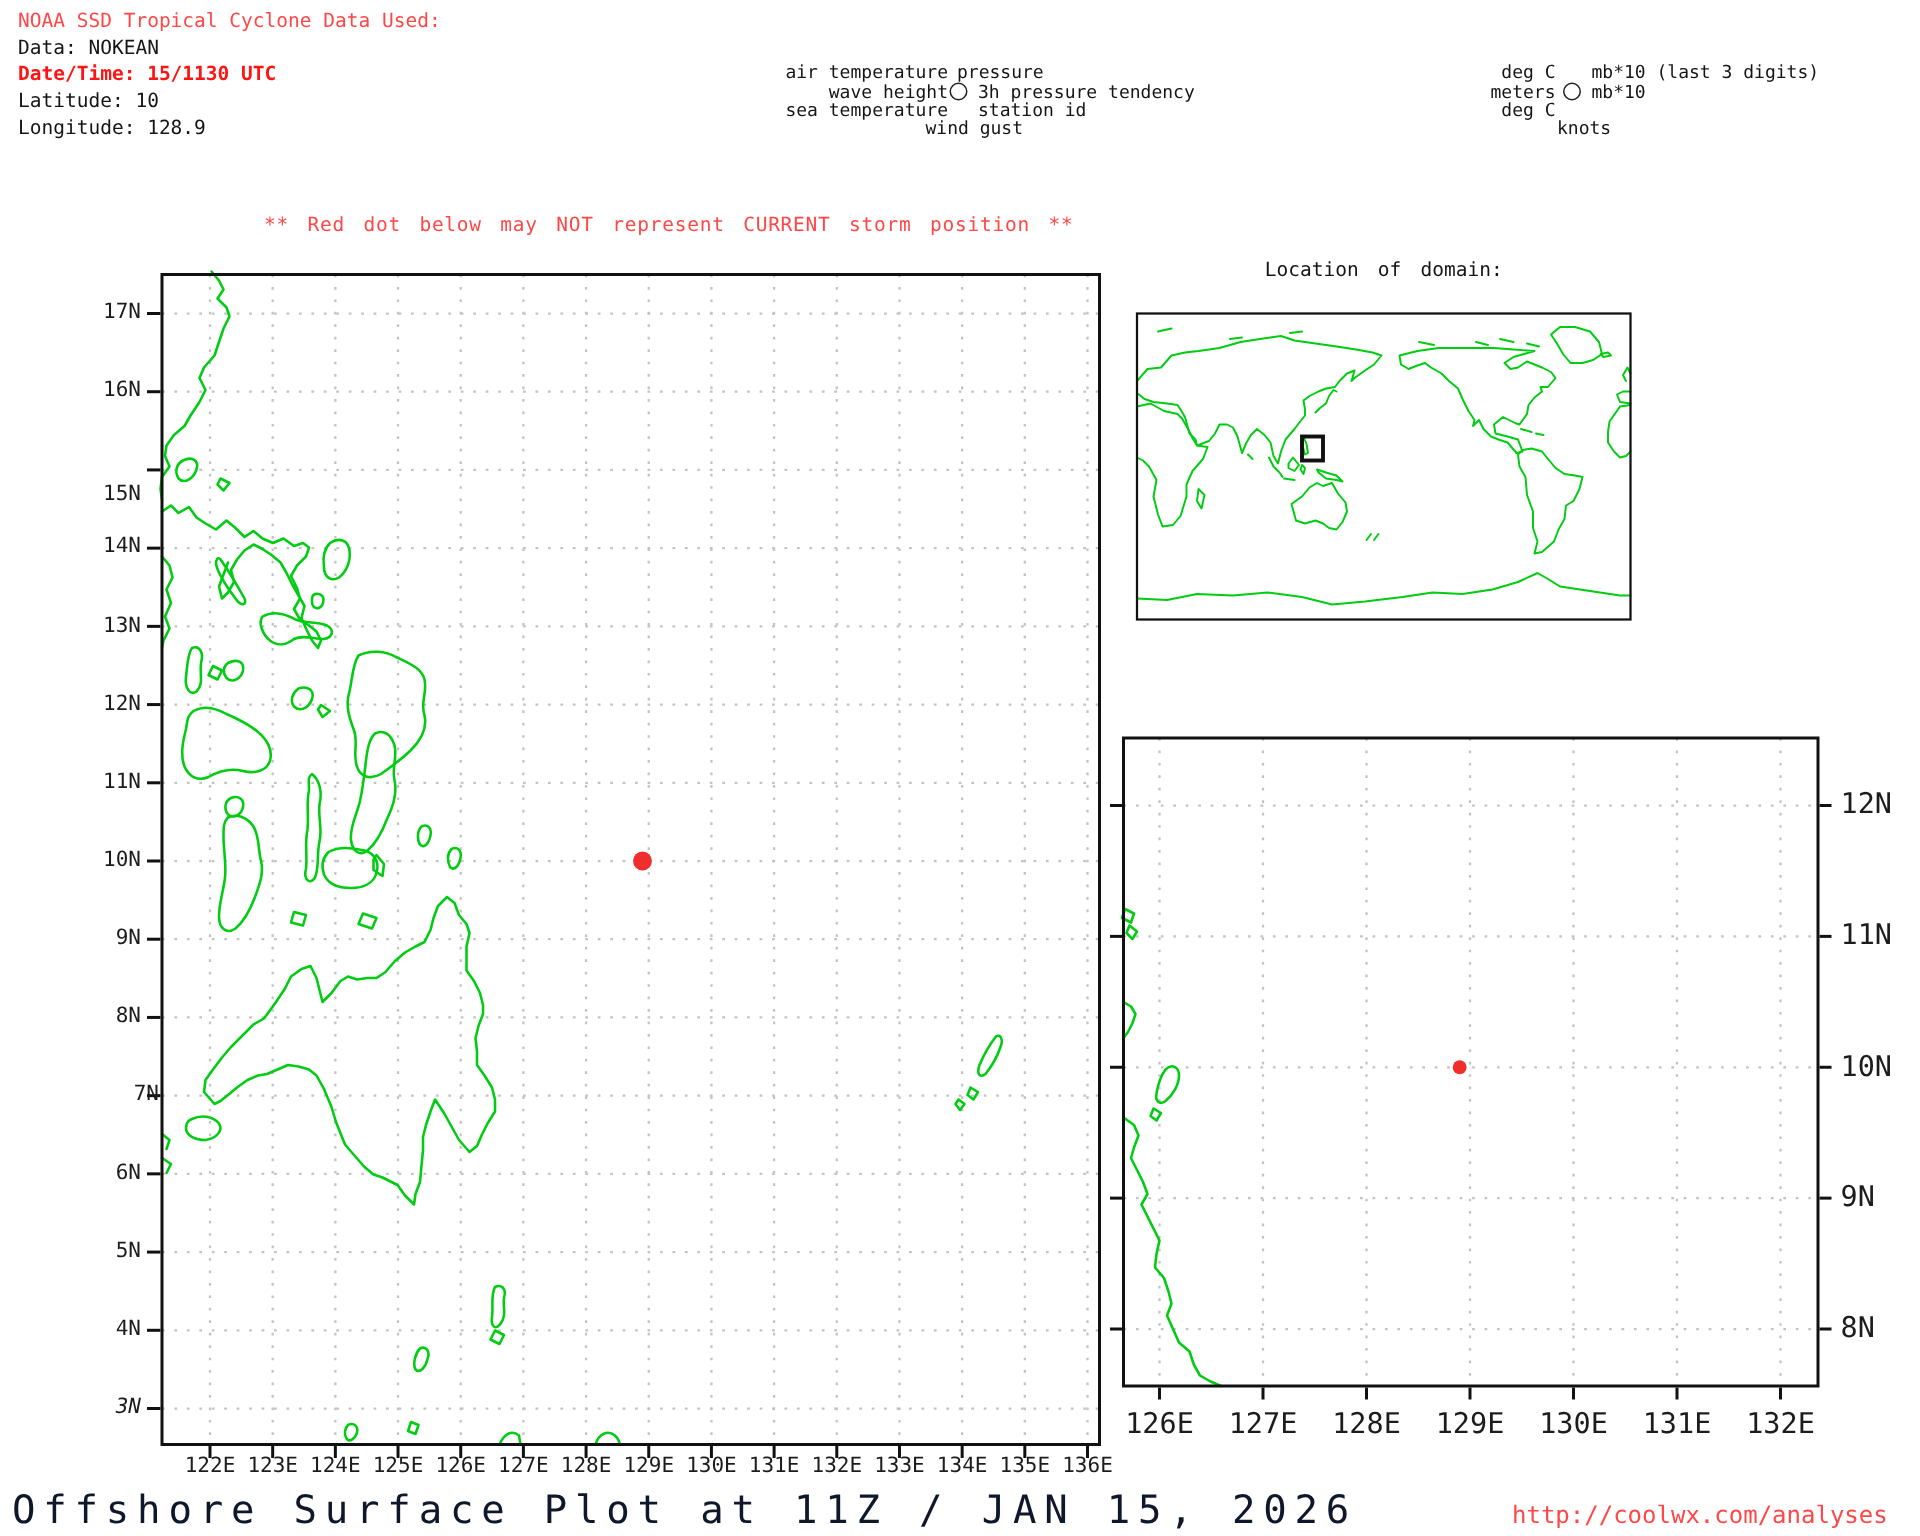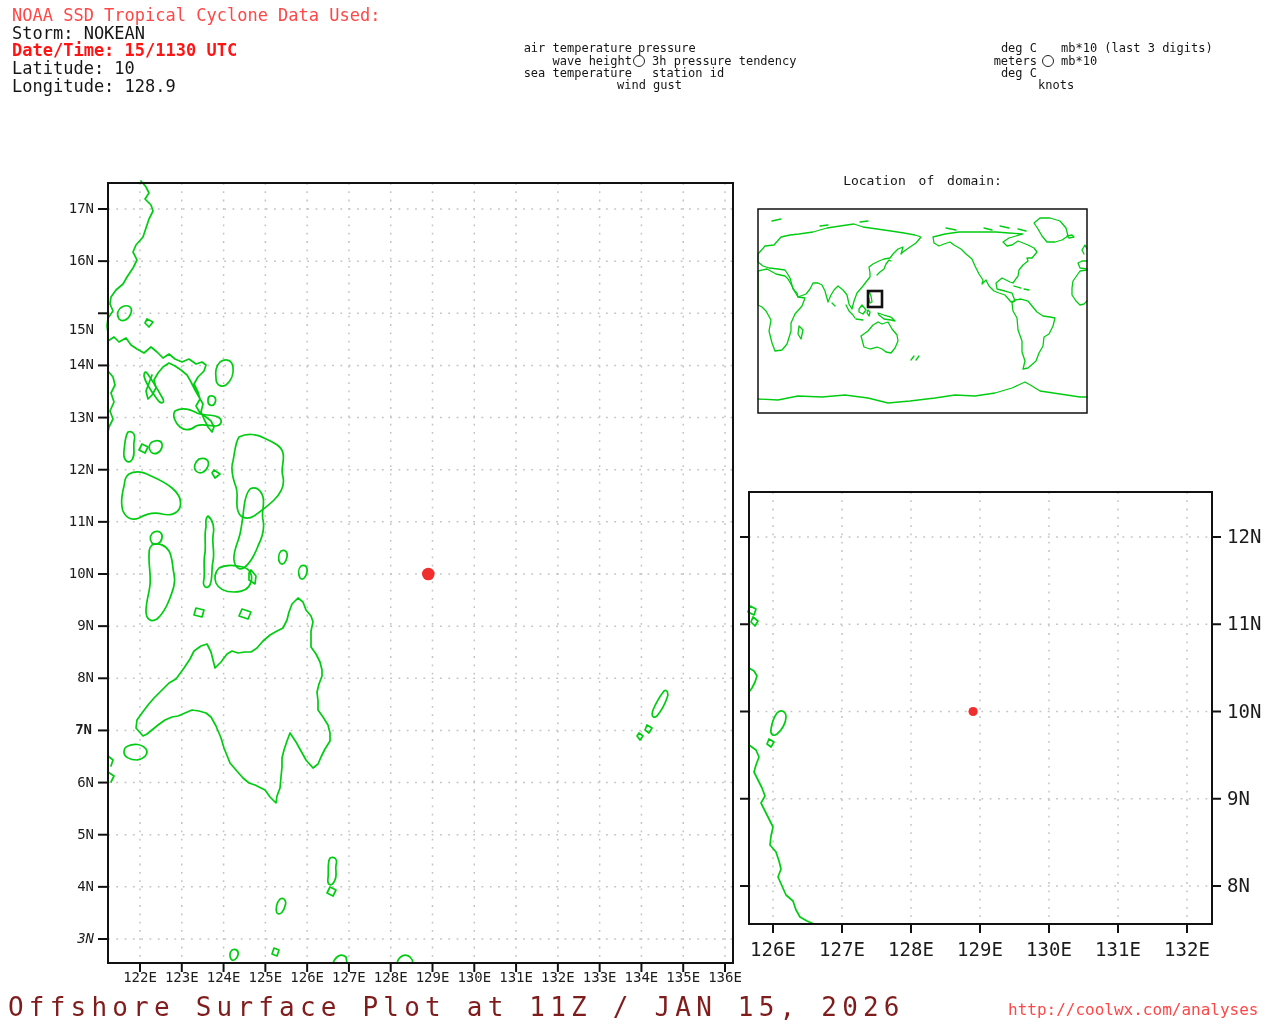--- a/index.html
+++ b/index.html
@@ -1,36 +1,36 @@
 <!DOCTYPE html>
 <html style="--accent-red: #FF4747; --bold-red: #FF1414; --coast-green: #00CC11; --grid-gray: #C3C3C3; --marker-red: #F02E2E; --ink: #111111;"><head>
 <meta charset="utf-8">
 <style>
   html,body{margin:0;padding:0;background:#ffffff;}
   #page{position:relative;width:1280px;height:1024px;overflow:hidden;background:#fff;
         font-family:"DejaVu Sans Mono","Liberation Mono",monospace;color:#151515;}
   .abs{position:absolute;white-space:pre;}
   #plot{position:absolute;left:0;top:0;}
   
-  .hline{font-size:17px;line-height:18px;text-align:right;}
+  .hline{font-size:13px;line-height:18px;text-align:right;}
   .red{color:var(--accent-red,#FF4747);}
   .boldred{color:var(--bold-red,#FF1414);font-weight:bold;}
   .caution{font-size:20px;letter-spacing:3px;word-spacing:8px;}
   .warn{font-size:13px;letter-spacing:0.5px;word-spacing:4px;}
   .leg{font-size:12px;line-height:12px;}
   .legL{text-align:right;}
   .legend-circle{position:absolute;width:10px;height:10px;border:1.4px solid #222;
                  border-radius:50%;background:#fff;}
   .inset-title{font-size:13px;text-align:center;word-spacing:5px;}
   .xlab,.ylab{position:absolute;font-size:14px;color:#1c1c1c;}
   .xlab{text-align:center;}
   .ylab{text-align:right;}
   .zxlab,.zylab{position:absolute;font-size:19px;color:#1c1c1c;}
   .zxlab{text-align:center;}
-  .footer-title{font-size:26px;letter-spacing:5.2px;color:#7f1d1d;font-weight:300;}
+  .footer-title{font-size:26px;letter-spacing:5.2px;color:#0f172a;font-weight:300;}
   .footer-url{font-size:16px;color:var(--accent-red,#FF4747);text-decoration:none;}
   
   .coast{fill:none;stroke:var(--coast-green,#00CC11);stroke-width:1.7;
          stroke-linejoin:round;stroke-linecap:round;}
   .wcoast{fill:none;stroke:var(--coast-green,#00CC11);stroke-width:1.3;
           stroke-linejoin:round;stroke-linecap:round;}
   .frame{fill:none;stroke:#111;stroke-width:2;}
   .frame-thin{fill:none;stroke:#111;stroke-width:1.5;}
   .gridline{stroke:var(--grid-gray,#C3C3C3);stroke-width:1.5;stroke-dasharray:1.8 6.5;fill:none;}
   .tick{stroke:#111;stroke-width:2;}
@@ -229,21 +229,21 @@
           <line x1="1213" y1="798.75" x2="1221" y2="798.75" class="tick"></line>
           <line x1="740" y1="886" x2="748" y2="886" class="tick"></line>
           <line x1="1213" y1="886" x2="1221" y2="886" class="tick"></line>
         </g>
       <rect class="frame" x="749" y="492" width="463" height="432"></rect>
       <circle id="zoom-storm" class="storm" r="4.6" cx="973.1000000000004" cy="711.5"></circle>
     </g>
   </svg>
 
   <div class="abs hline red" style="left:12px;top:6px">NOAA SSD Tropical Cyclone Data Used:</div>
-  <div class="abs hline" style="left:12px;top:24px">Storm: NOKEAN</div>
+  <div class="abs hline" style="left:12px;top:24px">Data: NOKEAN</div>
   <div class="abs hline boldred" style="left:12px;top:41px">Date/Time: 15/1130 UTC</div>
   <div class="abs hline" style="left:12px;top:59px">Latitude: 10</div>
   <div class="abs hline" style="left:12px;top:77px">Longitude: 128.9</div>
 
 
   <div>
     <span class="abs leg legL" style="left:480px;top:42px;width:152px">air temperature</span>
     <span class="abs leg" style="left:638px;top:42px">pressure</span>
     <span class="abs leg legL" style="left:480px;top:55px;width:152px">wave height</span>
     <span class="abs leg" style="left:652px;top:55px">3h pressure tendency</span>
@@ -256,20 +256,21 @@
   <div>
     <span class="abs leg legL" style="left:930px;top:42px;width:107px">deg C</span>
     <span class="abs leg" style="left:1061px;top:42px">mb*10 (last 3 digits)</span>
     <span class="abs leg legL" style="left:930px;top:55px;width:107px">meters</span>
     <span class="abs leg" style="left:1061px;top:55px">mb*10</span>
     <span class="abs leg legL" style="left:930px;top:67px;width:107px">deg C</span>
     <span class="abs leg" style="left:1038px;top:79px">knots</span>
     <span class="legend-circle" style="left:1042px;top:55px"></span>
   </div>
 
+  <div class="abs warn red" style="left:176px;top:143px">** Red dot below may NOT represent CURRENT storm position **</div>
 
   <div class="abs inset-title" style="left:758px;top:173px;width:329px">Location of domain:</div>
 
   <div id="labels">
       <div class="xlab" style="left: 119px; top: 969px; width: 42px;">122E</div>
       <div class="xlab" style="left: 160.786px; top: 969px; width: 42px;">123E</div>
       <div class="xlab" style="left: 202.572px; top: 969px; width: 42px;">124E</div>
       <div class="xlab" style="left: 244.358px; top: 969px; width: 42px;">125E</div>
       <div class="xlab" style="left: 286.144px; top: 969px; width: 42px;">126E</div>
       <div class="xlab" style="left: 327.93px; top: 969px; width: 42px;">127E</div>
@@ -285,21 +286,21 @@
       <div class="ylab" style="left: 54px; top: 200px; width: 40px;">17N</div>
       <div class="ylab" style="left: 54px; top: 252.143px; width: 40px;">16N</div>
       <div class="ylab" style="left: 54px; top: 321px; width: 40px;">15N</div>
       <div class="ylab" style="left: 54px; top: 356.429px; width: 40px;">14N</div>
       <div class="ylab" style="left: 54px; top: 408.572px; width: 40px;">13N</div>
       <div class="ylab" style="left: 54px; top: 460.715px; width: 40px;">12N</div>
       <div class="ylab" style="left: 54px; top: 512.858px; width: 40px;">11N</div>
       <div class="ylab" style="left: 54px; top: 565.001px; width: 40px;">10N</div>
       <div class="ylab" style="left: 54px; top: 617.144px; width: 40px;">9N</div>
       <div class="ylab" style="left: 54px; top: 669.287px; width: 40px;">8N</div>
-      <div class="ylab" style="left: 52px; top: 721.43px; width: 40px; font-weight: bold;">7N</div>
+      <div class="ylab" style="left: 66px; top: 721.43px; width: 40px;">7N</div>
       <div class="ylab" style="left: 54px; top: 773.573px; width: 40px;">6N</div>
       <div class="ylab" style="left: 54px; top: 825.716px; width: 40px;">5N</div>
       <div class="ylab" style="left: 54px; top: 877.859px; width: 40px;">4N</div>
       <div class="ylab" style="left: 54px; top: 930.002px; width: 40px; font-style: italic;">3N</div>
       <div class="zxlab" style="left: 743px; top: 938px; width: 60px;">126E</div>
       <div class="zxlab" style="left: 812px; top: 938px; width: 60px;">127E</div>
       <div class="zxlab" style="left: 881px; top: 938px; width: 60px;">128E</div>
       <div class="zxlab" style="left: 950px; top: 938px; width: 60px;">129E</div>
       <div class="zxlab" style="left: 1019px; top: 938px; width: 60px;">130E</div>
       <div class="zxlab" style="left: 1088px; top: 938px; width: 60px;">131E</div>

